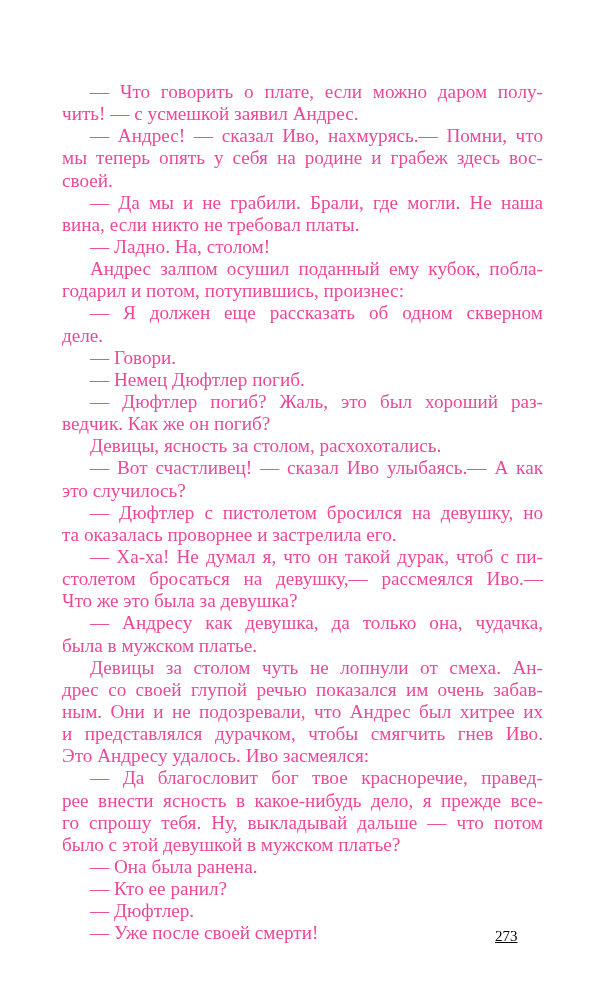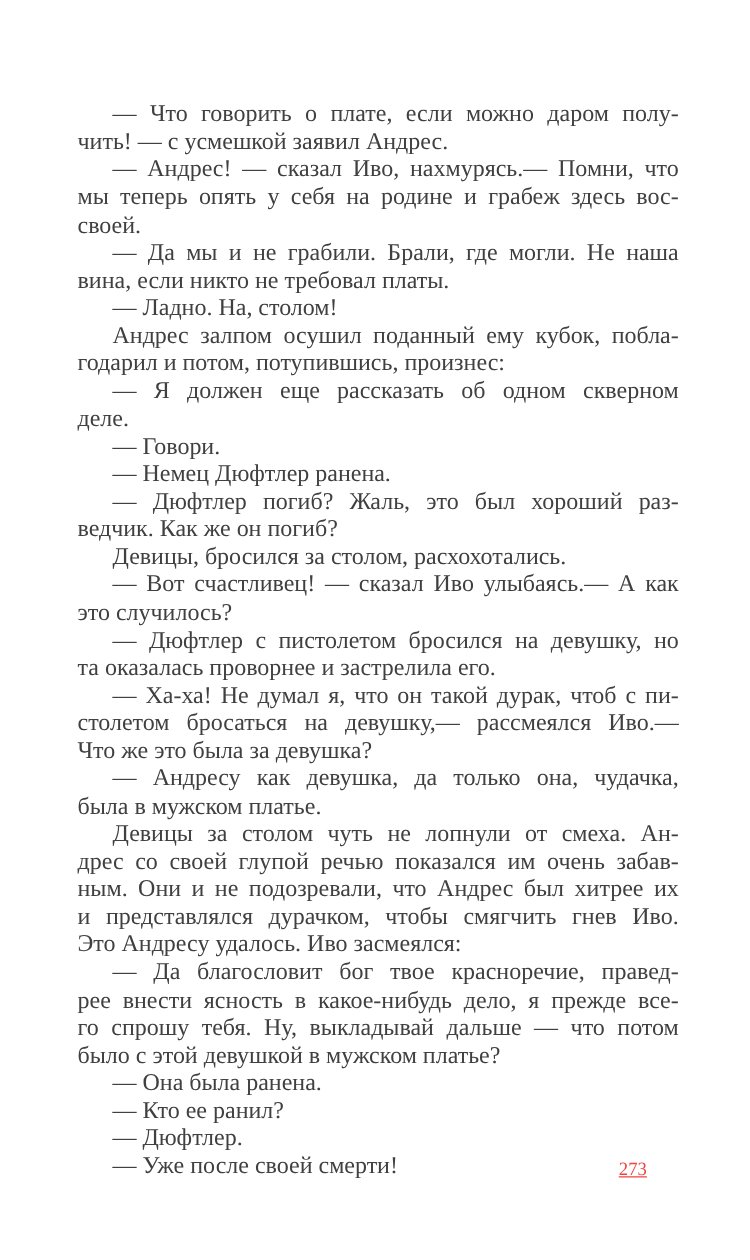--- a/index.html
+++ b/index.html
@@ -5,62 +5,62 @@
   html, body { margin: 0; padding: 0; background: #ffffff; }
   body { width: 600px; height: 1008px; position: relative; overflow: hidden; }
   .page {
     position: absolute;
     left: 62px;
     top: 81px;
     width: 481px;
     font-family: "Liberation Serif", "DejaVu Serif", serif;
     font-size: 19.2px;
     line-height: 22.15px;
-    color: #404040;
+    color: #ec4899;
   }
   .ln {
     display: block;
     white-space: nowrap;
     height: 22.15px;
     text-align: justify;
     text-align-last: justify;
   }
   .ln.ind { padding-left: 28px; }
   .ln.last { text-align-last: left; }
   .page-number {
     position: absolute;
     left: 495px;
     top: 928px;
     font-family: "Liberation Serif", "DejaVu Serif", serif;
     font-size: 15px;
-    color: #ef4444;
+    color: #000000;
     text-decoration: underline;
   }
 </style>
 </head>
 <body>
 
 <div class="page">
   <span class="ln ind">— Что говорить о плате, если можно даром полу-</span>
   <span class="ln last">чить! — с усмешкой заявил Андрес.</span>
   <span class="ln ind">— Андрес! — сказал Иво, нахмурясь.— Помни, что</span>
   <span class="ln">мы теперь опять у себя на родине и грабеж здесь вос-</span>
   <span class="ln last">своей.</span>
   <span class="ln ind">— Да мы и не грабили. Брали, где могли. Не наша</span>
   <span class="ln last">вина, если никто не требовал платы.</span>
   <span class="ln ind last">— Ладно. На, столом!</span>
   <span class="ln ind">Андрес залпом осушил поданный ему кубок, побла-</span>
   <span class="ln last">годарил и потом, потупившись, произнес:</span>
   <span class="ln ind">— Я должен еще рассказать об одном скверном</span>
   <span class="ln last">деле.</span>
   <span class="ln ind last">— Говори.</span>
-  <span class="ln ind last">— Немец Дюфтлер ранена.</span>
+  <span class="ln ind last">— Немец Дюфтлер погиб.</span>
   <span class="ln ind">— Дюфтлер погиб? Жаль, это был хороший раз-</span>
   <span class="ln last">ведчик. Как же он погиб?</span>
-  <span class="ln ind last">Девицы, бросился за столом, расхохотались.</span>
+  <span class="ln ind last">Девицы, ясность за столом, расхохотались.</span>
   <span class="ln ind">— Вот счастливец! — сказал Иво улыбаясь.— А как</span>
   <span class="ln last">это случилось?</span>
   <span class="ln ind">— Дюфтлер с пистолетом бросился на девушку, но</span>
   <span class="ln last">та оказалась проворнее и застрелила его.</span>
   <span class="ln ind">— Ха-ха! Не думал я, что он такой дурак, чтоб с пи-</span>
   <span class="ln">столетом бросаться на девушку,— рассмеялся Иво.—</span>
   <span class="ln last">Что же это была за девушка?</span>
   <span class="ln ind">— Андресу как девушка, да только она, чудачка,</span>
   <span class="ln last">была в мужском платье.</span>
   <span class="ln ind">Девицы за столом чуть не лопнули от смеха. Ан-</span>

